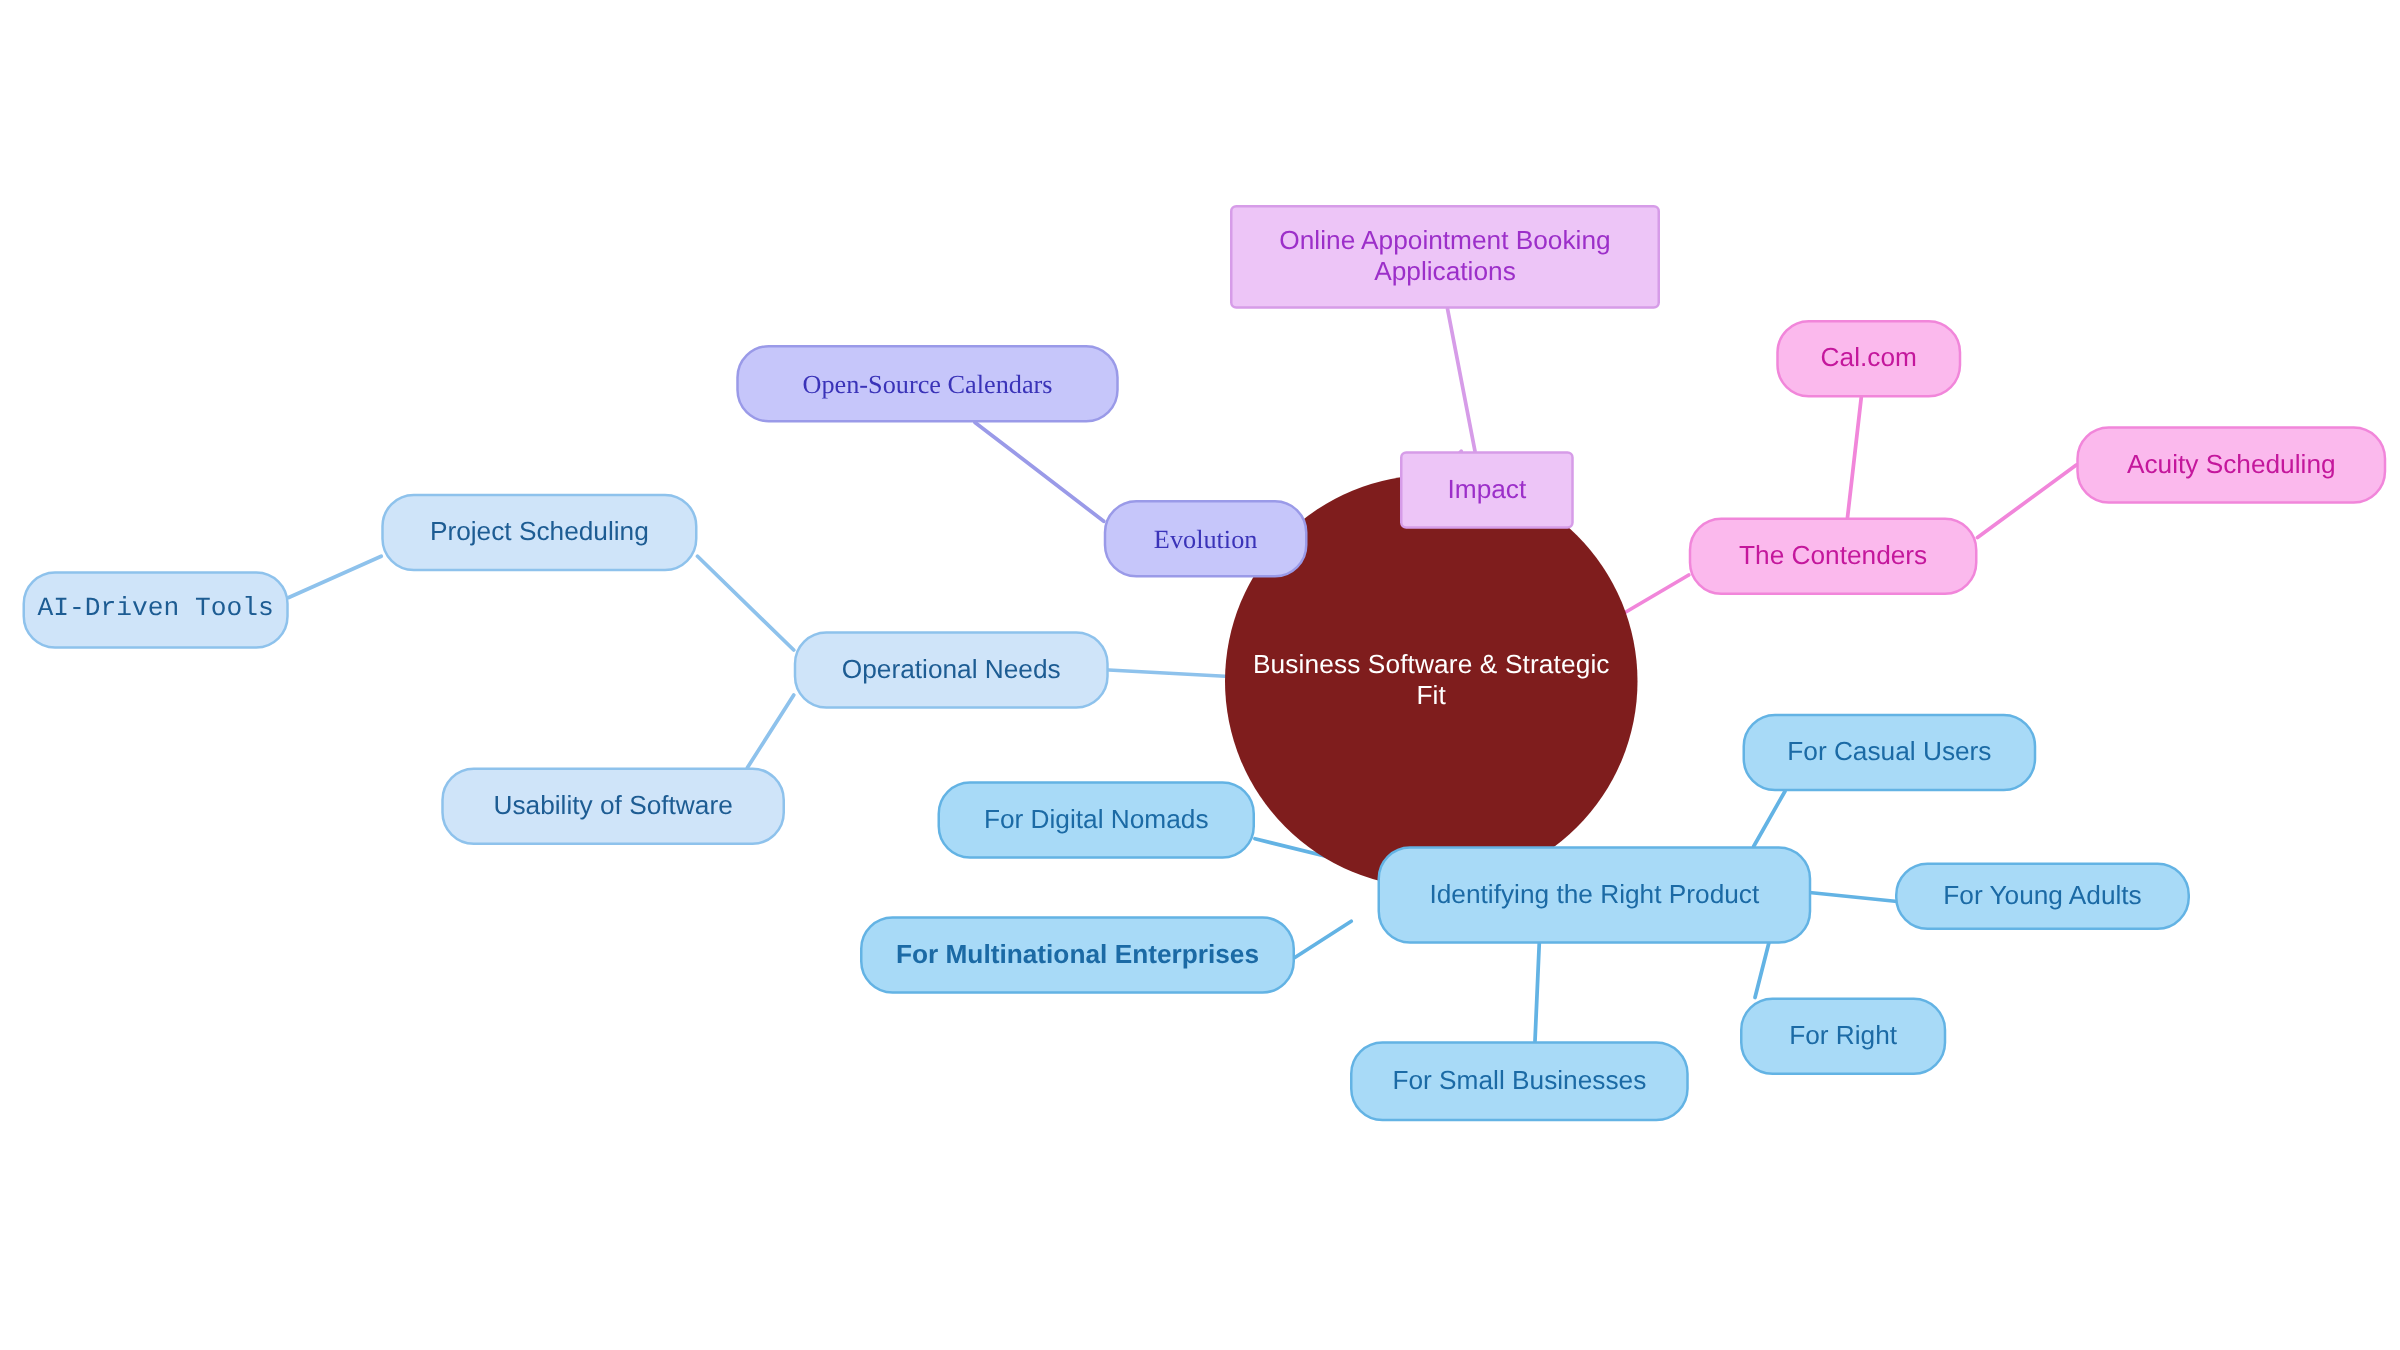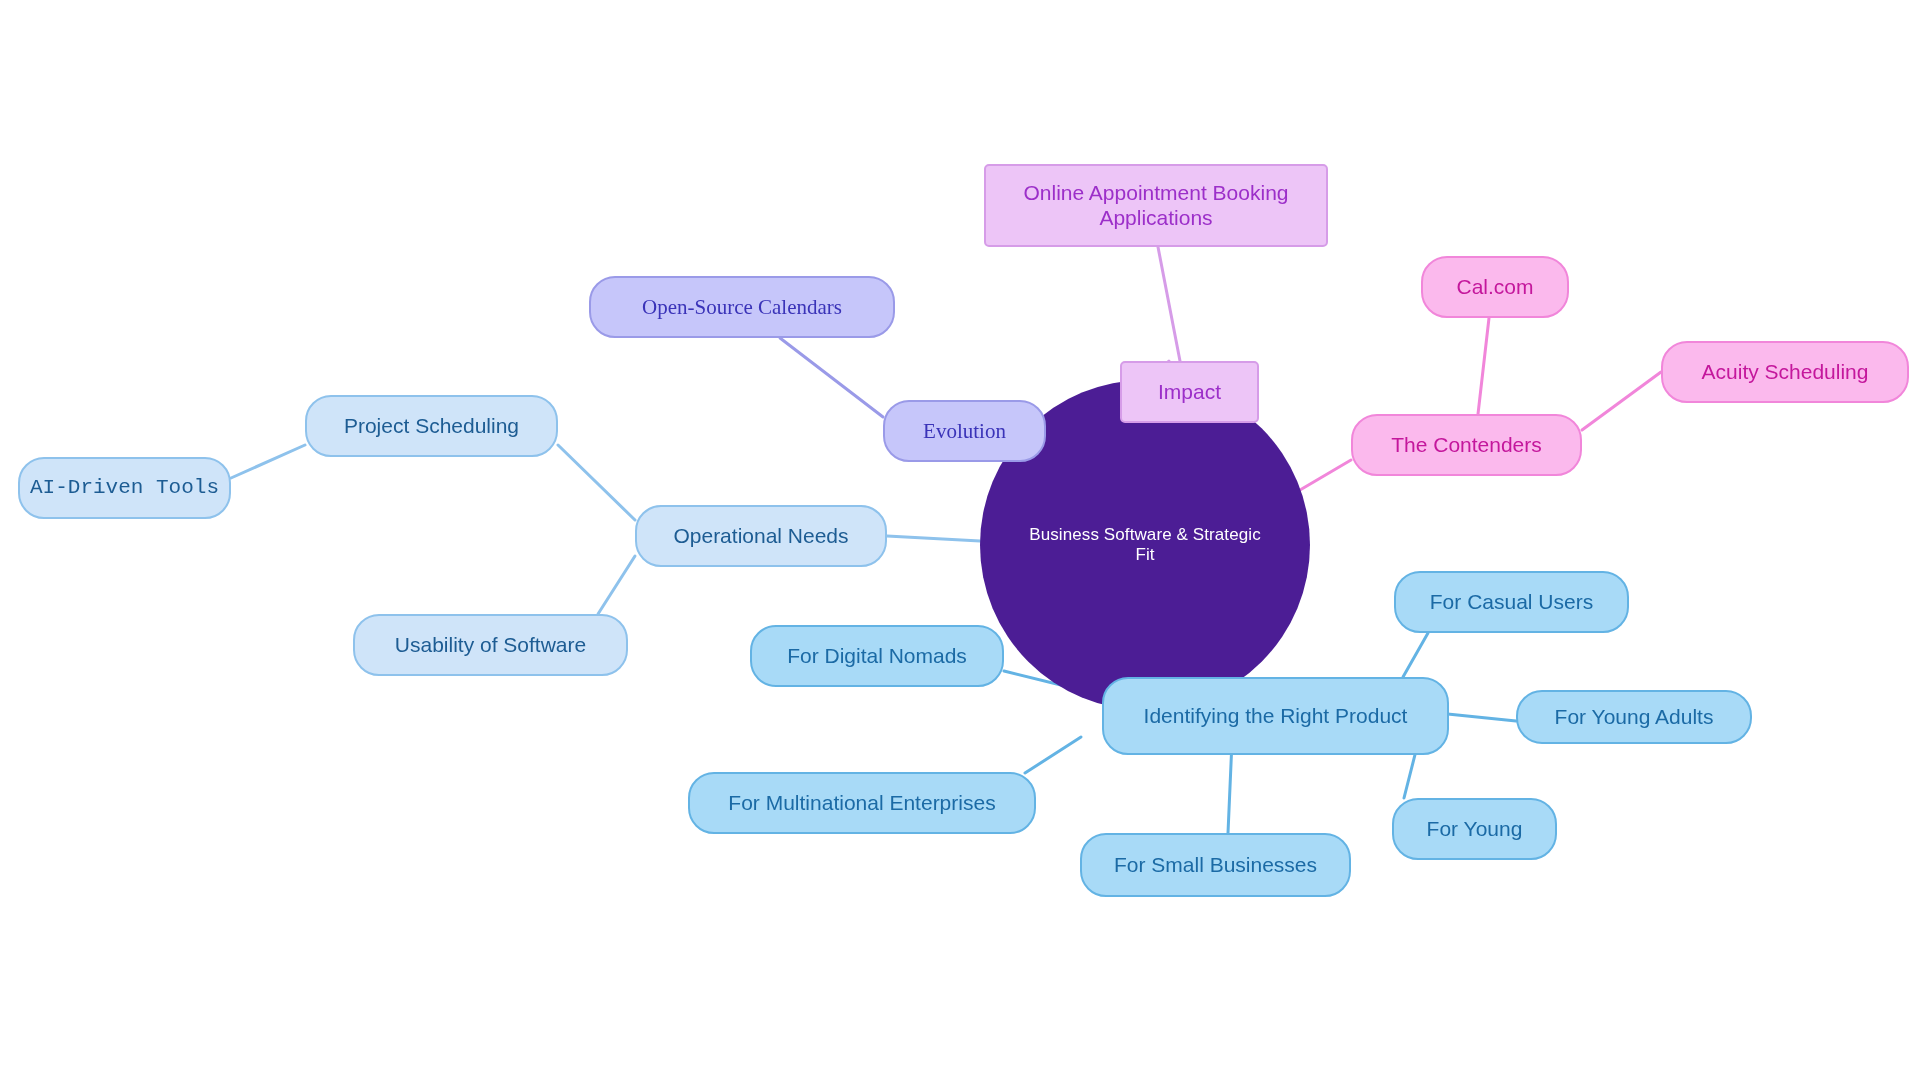--- a/index.html
+++ b/index.html
@@ -32,23 +32,23 @@
     border-style: solid;
     border-width: 2px;
     line-height: 1.18;
     white-space: pre-line;
     cursor: pointer;
     user-select: none;
   }
   .node.root {
     border-radius: 50%;
     border-width: 0;
-    background: #4c1d95;
+    background: #7f1d1d;
     color: #FFFFFF;
-    font-size: 17px;
+    font-size: 21px;
     letter-spacing: 0.1px;
   }
   
   .n-blue-light {
     background: #CFE4F9;
     border-color: #8EC2EC;
     color: #1D5C93;
     border-radius: 26px;
     font-size: 21px;
   }
@@ -123,17 +123,17 @@
       <div class="node n-pink" style="left: 1421px; top: 256px; width: 148px; height: 62px;"><span class="node-label">Cal.com</span></div>
       <div class="node n-pink" style="left: 1661px; top: 341px; width: 248px; height: 62px;"><span class="node-label">Acuity Scheduling</span></div>
       <div class="node n-blue-light" style="left: 635px; top: 505px; width: 252px; height: 62px;"><span class="node-label">Operational Needs</span></div>
       <div class="node n-blue-light" style="left: 305px; top: 395px; width: 253px; height: 62px;"><span class="node-label">Project Scheduling</span></div>
       <div class="node n-blue-light" style="left: 18px; top: 457px; width: 213px; height: 62px; font-family: Liberation Mono, monospace;"><span class="node-label">AI-Driven Tools</span></div>
       <div class="node n-blue-light" style="left: 353px; top: 614px; width: 275px; height: 62px;"><span class="node-label">Usability of Software</span></div>
       <div class="node n-blue-mid" style="left: 1102px; top: 677px; width: 347px; height: 78px;"><span class="node-label">Identifying the Right Product</span></div>
       <div class="node n-blue-mid" style="left: 750px; top: 625px; width: 254px; height: 62px;"><span class="node-label">For Digital Nomads</span></div>
       <div class="node n-blue-mid" style="left: 1394px; top: 571px; width: 235px; height: 62px;"><span class="node-label">For Casual Users</span></div>
       <div class="node n-blue-mid" style="left: 1516px; top: 690px; width: 236px; height: 54px;"><span class="node-label">For Young Adults</span></div>
-      <div class="node n-blue-mid" style="left: 1392px; top: 798px; width: 165px; height: 62px;"><span class="node-label">For Young</span></div>
-      <div class="node n-blue-mid" style="left: 688px; top: 772px; width: 348px; height: 62px;"><span class="node-label">For Multinational Enterprises</span></div>
+      <div class="node n-blue-mid" style="left: 1392px; top: 798px; width: 165px; height: 62px;"><span class="node-label">For Right</span></div>
+      <div class="node n-blue-mid" style="left: 688px; top: 733px; width: 348px; height: 62px; font-weight: bold;"><span class="node-label">For Multinational Enterprises</span></div>
       <div class="node n-blue-mid" style="left: 1080px; top: 833px; width: 271px; height: 64px;"><span class="node-label">For Small Businesses</span></div>
     </div>
 </div>
 
 </body></html>

